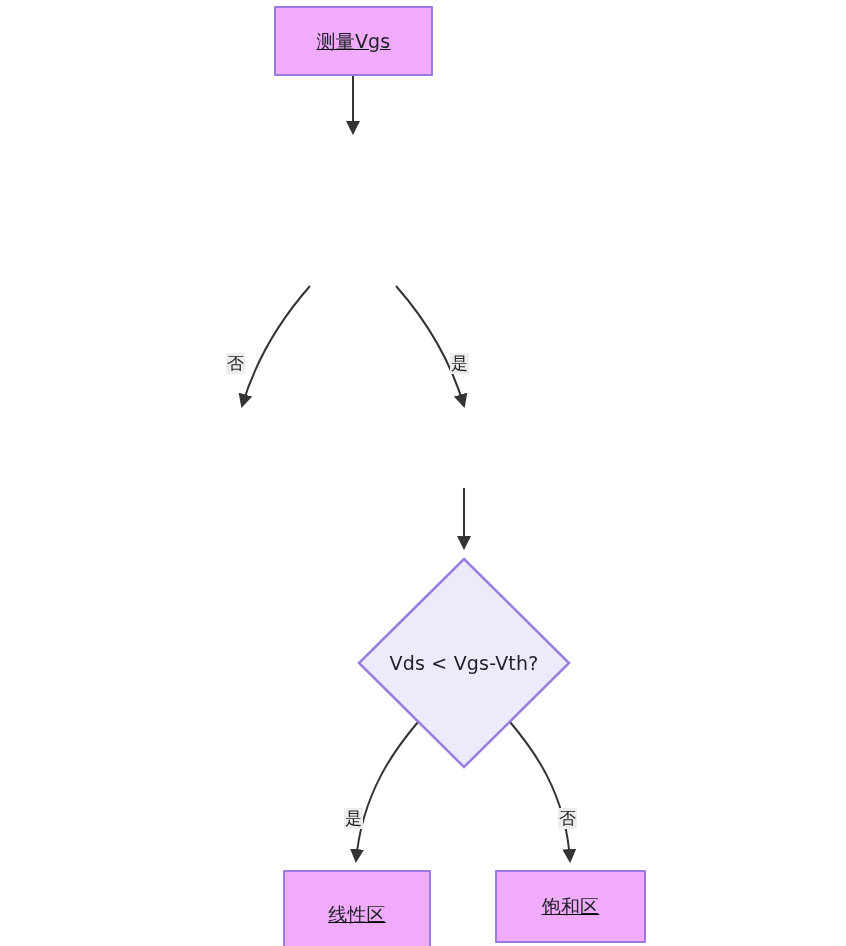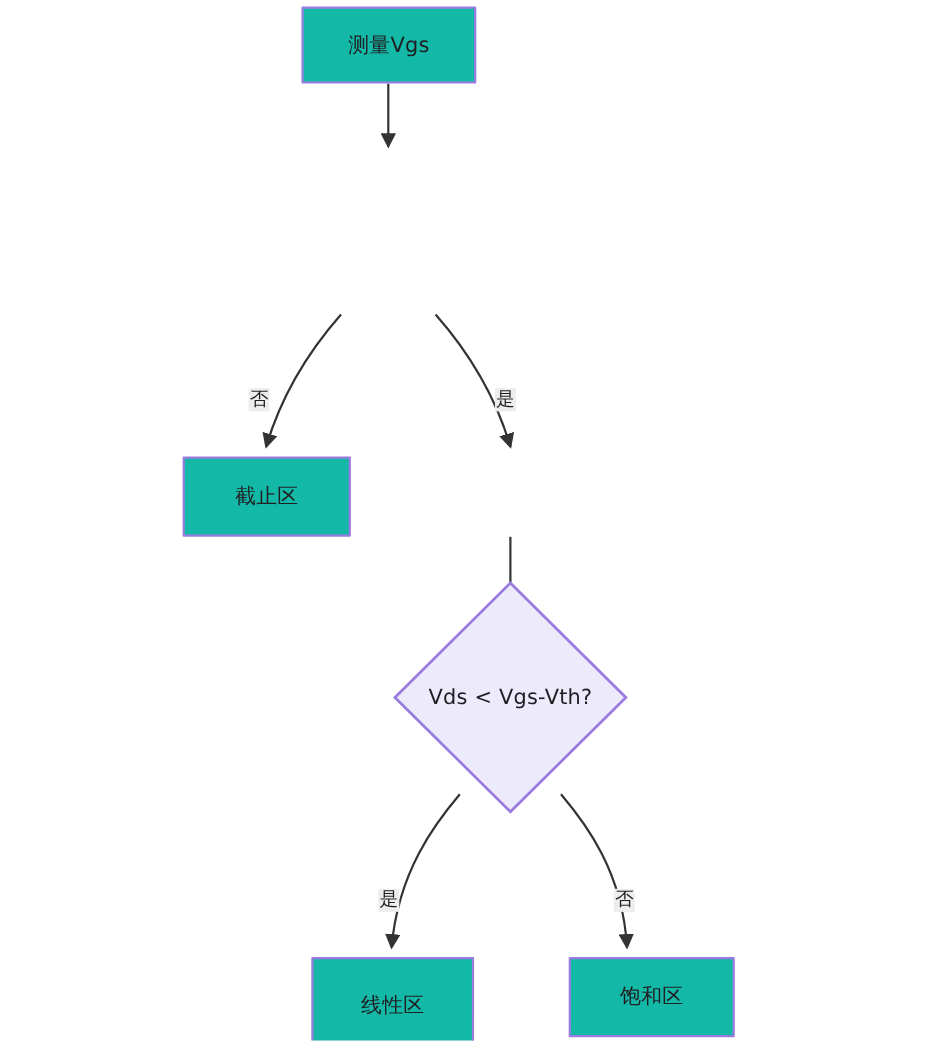--- a/index.html
+++ b/index.html
@@ -38,23 +38,24 @@
     position: relative;
     z-index: 2;
     color: #1f1f23;
     font-size: 19px;
     line-height: 1.2;
     letter-spacing: 0.2px;
     text-align: center;
     white-space: nowrap;
   }
   .rect-node {
-    background: #14b8a6;
+    background: #f0abfc;
     border: 2px solid #9A7CE0;
     border-radius: 1px;
+    text-decoration: underline;
   }
   .diamond-node {
     background: transparent;
     border: none;
   }
   .diamond-node .diamond-shape {
     position: absolute;
     left: 0;
     top: 0;
     width: 100%;
@@ -99,37 +100,34 @@
 
   <div class="node rect-node" style="left:274px; top:6px; width:159px; height:70px;">
     <span class="node-label">测量Vgs</span>
   </div>
 
 
   <div class="edge-label" style="left:226px; top:353px;">否</div>
 
   <div class="edge-label" style="left:450px; top:353px;">是</div>
 
-  <div class="node rect-node" style="left:166px; top:415px; width:153px; height:73px;">
-    <span class="node-label">截止区</span>
-  </div>
 
 
-  <div class="node diamond-node" style="left:357px; top:528px; width:214px; height:212px;">
+  <div class="node diamond-node" style="left:357px; top:557px; width:214px; height:212px;">
     <svg class="diamond-shape" viewBox="0 0 214 212" preserveAspectRatio="none">
       <polygon points="107,2 212,106 107,210 2,106" fill="#ECEAFB" stroke="#9A7CE0" stroke-width="2.5"></polygon>
     </svg>
     <span class="node-label">Vds &lt; Vgs-Vth?</span>
   </div>
 
   <div class="edge-label" style="left:344px; top:808px;">是</div>
 
   <div class="edge-label" style="left:558px; top:808px;">否</div>
 
   <div class="node rect-node" style="left:283px; top:870px; width:148px; height:88px;">
     <span class="node-label">线性区</span>
   </div>
 
-  <div class="node rect-node" style="left:517px; top:870px; width:151px; height:73px;">
+  <div class="node rect-node" style="left:495px; top:870px; width:151px; height:73px;">
     <span class="node-label">饱和区</span>
   </div>
 
 </div>
 
 </body></html>

